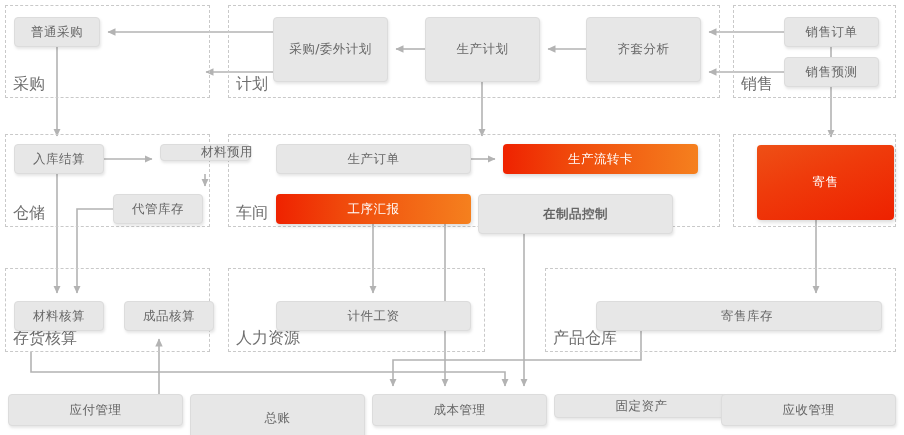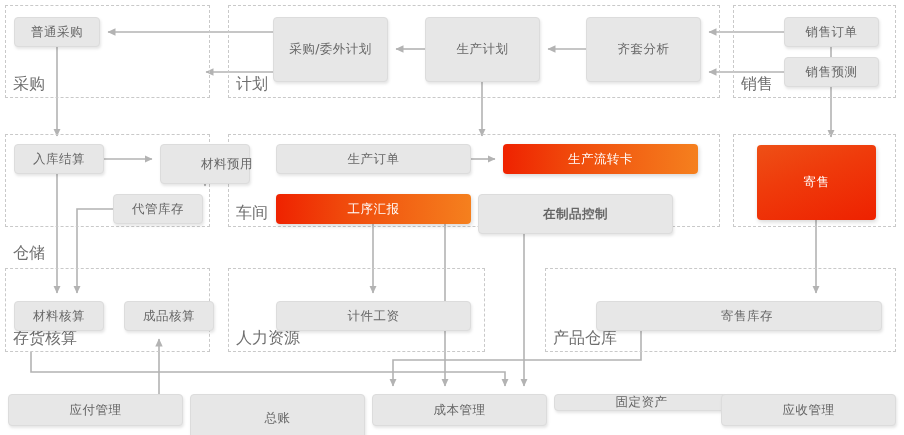--- a/index.html
+++ b/index.html
@@ -85,21 +85,21 @@
   <div class="group" style="left:5px;top:5px;width:205px;height:93px;"></div>
   <div class="group-label" style="left:13px;top:76px;">采购</div>
 
   <div class="group" style="left:228px;top:5px;width:492px;height:93px;"></div>
   <div class="group-label" style="left:236px;top:76px;">计划</div>
 
   <div class="group" style="left:733px;top:5px;width:163px;height:93px;"></div>
   <div class="group-label" style="left:741px;top:76px;">销售</div>
 
   <div class="group" style="left:5px;top:134px;width:205px;height:93px;"></div>
-  <div class="group-label" style="left:13px;top:205px;margin-top:40px;">仓储</div>
+  <div class="group-label" style="left:13px;top:205px;">仓储</div>
 
   <div class="group" style="left:228px;top:134px;width:492px;height:93px;"></div>
   <div class="group-label" style="left:236px;top:205px;">车间</div>
 
   <div class="group" style="left:733px;top:134px;width:163px;height:93px;"></div>
 
   <div class="group" style="left:5px;top:268px;width:205px;height:84px;"></div>
   <div class="group-label" style="left:13px;top:330px;">存货核算</div>
 
   <div class="group" style="left:228px;top:268px;width:257px;height:84px;"></div>
@@ -111,34 +111,34 @@
   <div class="node grey" style="left:14px;top:17px;width:86px;height:30px;">普通采购</div>
 
   <div class="node grey" style="left:273px;top:17px;width:115px;height:65px;">采购/委外计划</div>
   <div class="node grey" style="left:425px;top:17px;width:115px;height:65px;">生产计划</div>
   <div class="node grey" style="left:586px;top:17px;width:115px;height:65px;">齐套分析</div>
 
   <div class="node grey" style="left:784px;top:17px;width:95px;height:30px;">销售订单</div>
   <div class="node grey" style="left:784px;top:57px;width:95px;height:30px;">销售预测</div>
 
   <div class="node grey" style="left:14px;top:144px;width:90px;height:30px;">入库结算</div>
-  <div class="node grey" style="left:160px;top:144px;width:90px;height:40px;padding-left:44px;">材料预用</div>
+  <div class="node grey" style="left:160px;top:144px;width:90px;height:17px;padding-left:44px;">材料预用</div>
   <div class="node grey" style="left:113px;top:194px;width:90px;height:30px;">代管库存</div>
 
   <div class="node grey" style="left:276px;top:144px;width:195px;height:30px;">生产订单</div>
   <div class="node hot" style="left:503px;top:144px;width:195px;height:30px;">生产流转卡</div>
   <div class="node hot" style="left:276px;top:194px;width:195px;height:30px;">工序汇报</div>
   <div class="node grey" style="left:478px;top:194px;width:195px;height:40px;font-weight:bold;">在制品控制</div>
 
-  <div class="node hot vert" style="left:757px;top:145px;width:119px;height:75px;">寄售</div>
+  <div class="node hot vert" style="left:757px;top:145px;width:137px;height:75px;">寄售</div>
 
   <div class="node grey" style="left:14px;top:301px;width:90px;height:30px;">材料核算</div>
   <div class="node grey" style="left:124px;top:301px;width:90px;height:30px;">成品核算</div>
   <div class="node grey" style="left:276px;top:301px;width:195px;height:30px;">计件工资</div>
   <div class="node grey" style="left:596px;top:301px;width:286px;height:30px;padding-left:16px;">寄售库存</div>
 
   <div class="node grey" style="left:8px;top:394px;width:175px;height:32px;">应付管理</div>
   <div class="node grey" style="left:190px;top:394px;width:175px;height:48px;">总账</div>
   <div class="node grey" style="left:372px;top:394px;width:175px;height:32px;">成本管理</div>
-  <div class="node grey" style="left:554px;top:394px;width:175px;height:17px;">固定资产</div>
+  <div class="node grey" style="left:554px;top:394px;width:175px;height:24px;">固定资产</div>
   <div class="node grey" style="left:721px;top:394px;width:175px;height:32px;">应收管理</div>
 
 </div>
 
 </body></html>

